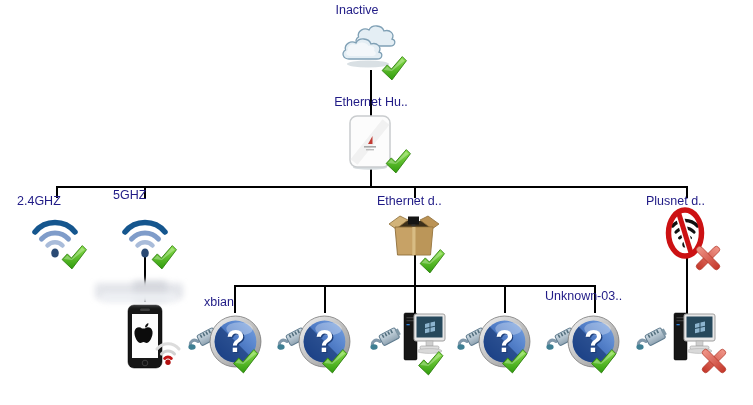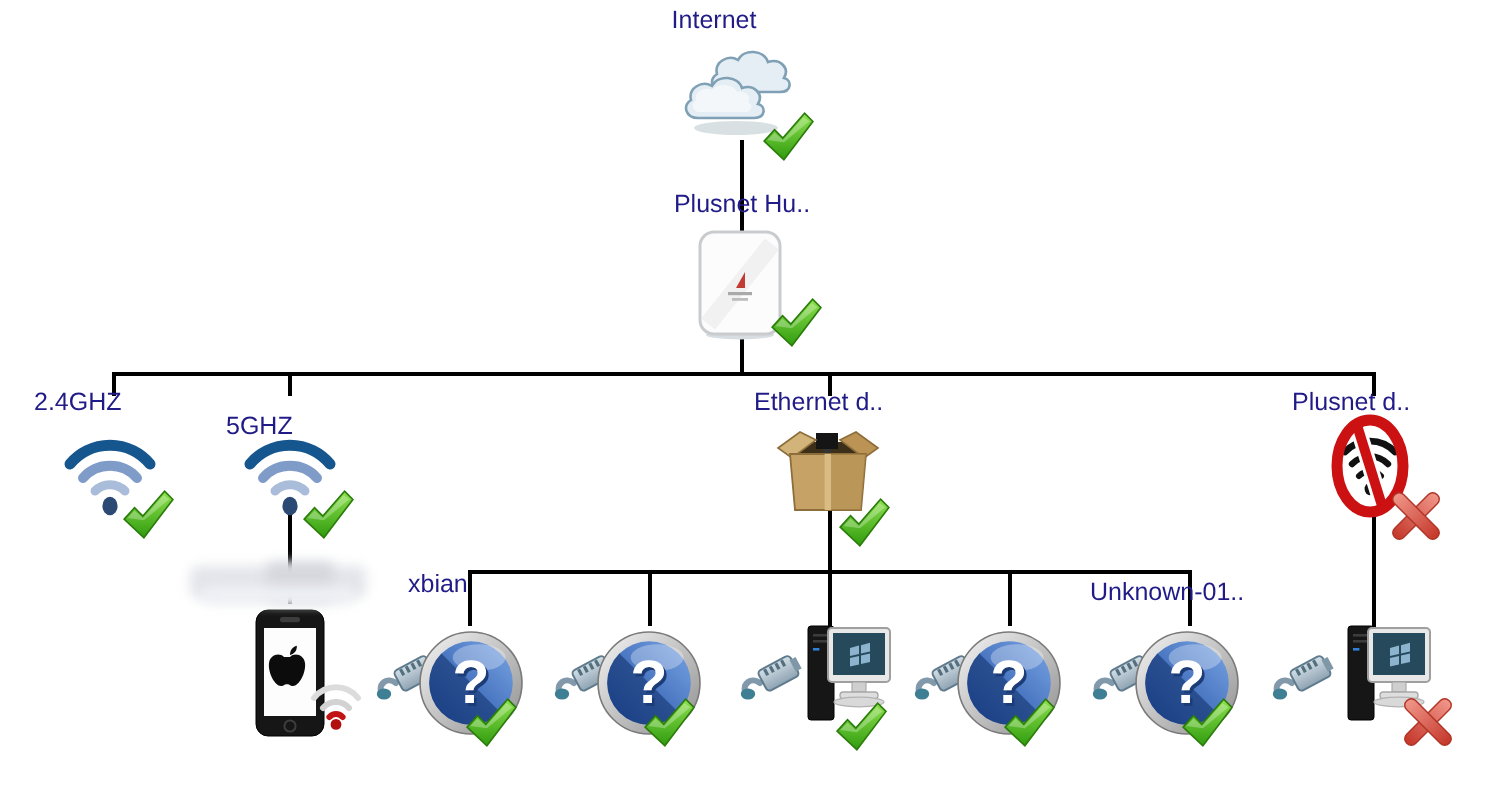--- a/index.html
+++ b/index.html
@@ -173,28 +173,28 @@
   <div class="line v" style="left:144px;top:254px;height:48px;"></div>
   <div class="line v" style="left:414px;top:251px;height:36px;"></div>
   <div class="line h" style="left:234px;top:285px;width:362px;"></div>
   <div class="line v" style="left:234px;top:285px;height:28px;"></div>
   <div class="line v" style="left:324px;top:285px;height:28px;"></div>
   <div class="line v" style="left:414px;top:285px;height:28px;"></div>
   <div class="line v" style="left:504px;top:285px;height:28px;"></div>
   <div class="line v" style="left:594px;top:285px;height:28px;"></div>
   <div class="line v" style="left:686px;top:258px;height:56px;"></div>
 
-  <div class="lbl c" style="left:357px;top:3px;">Internet</div>
-  <div class="lbl c" style="left:371px;top:95px;">Plusnet Hu..</div>
+  <div class="lbl c" style="left:357px;top:3px;">Inactive</div>
+  <div class="lbl c" style="left:371px;top:95px;">Ethernet Hu..</div>
   <div class="lbl" style="left:17px;top:194px;text-align:right;">2.4GHZ</div>
-  <div class="lbl" style="left:113px;top:206px;">5GHZ</div>
+  <div class="lbl" style="left:113px;top:188px;">5GHZ</div>
   <div class="lbl" style="left:377px;top:194px;">Ethernet d..</div>
   <div class="lbl" style="left:646px;top:194px;">Plusnet d..</div>
-  <div class="lbl" style="left:204px;top:285px;">xbian</div>
-  <div class="lbl" style="left:545px;top:289px;">Unknown-01..</div>
+  <div class="lbl" style="left:204px;top:295px;">xbian</div>
+  <div class="lbl" style="left:545px;top:289px;">Unknown-03..</div>
 
   <svg class="icon" style="left:336px;top:21px;width:62px;height:48px;" viewBox="0 0 62 48">
       <use href="#sym-cloud"></use>
     </svg>
   <svg class="icon status" style="left:379px;top:55px;width:29px;height:27px;" viewBox="0 0 28 26">
       <use href="#sym-check"></use>
     </svg>
 
   <svg class="icon" style="left:347px;top:114px;width:46px;height:56px;" viewBox="0 0 46 56">
       <use href="#sym-router"></use>

